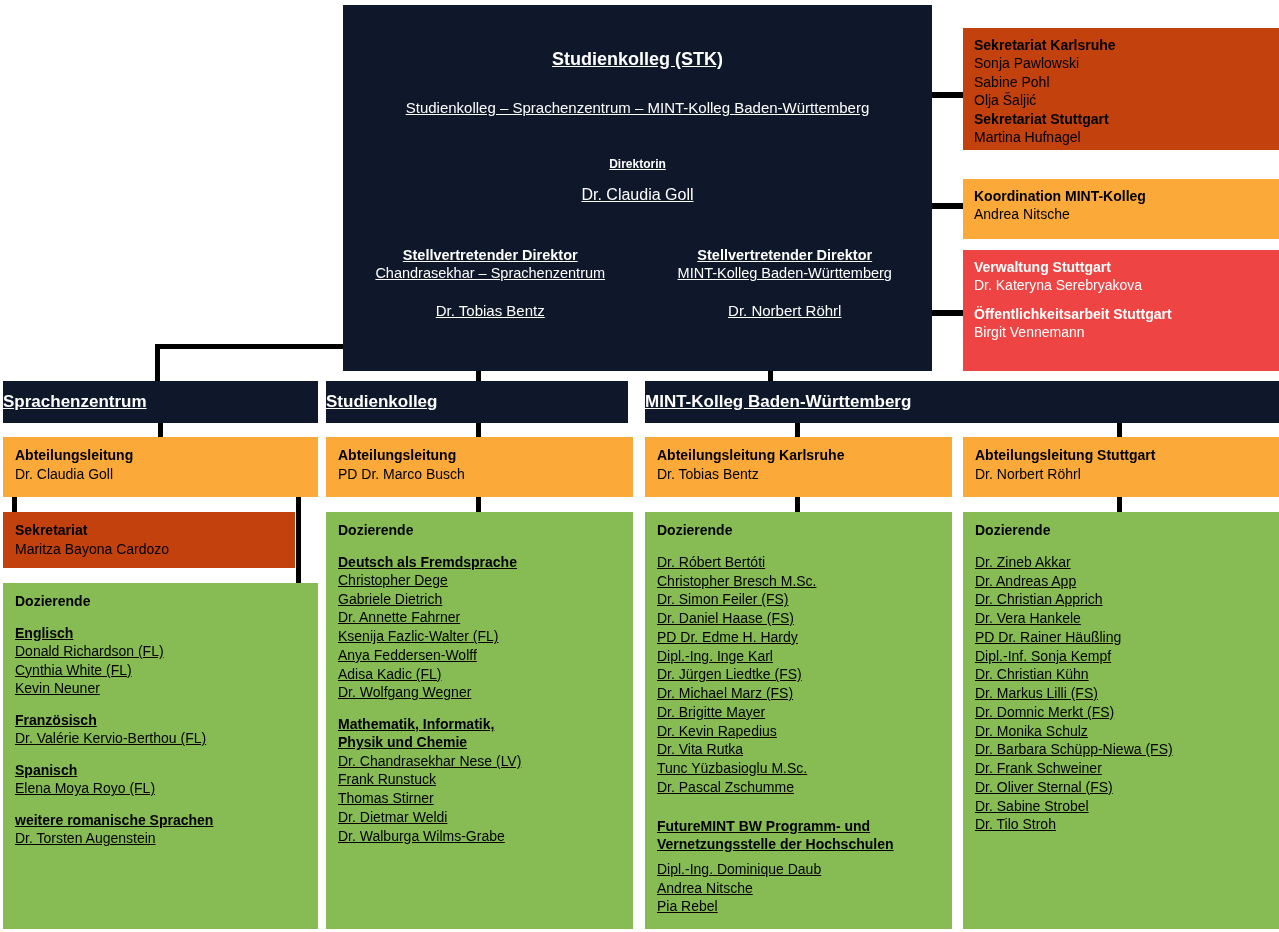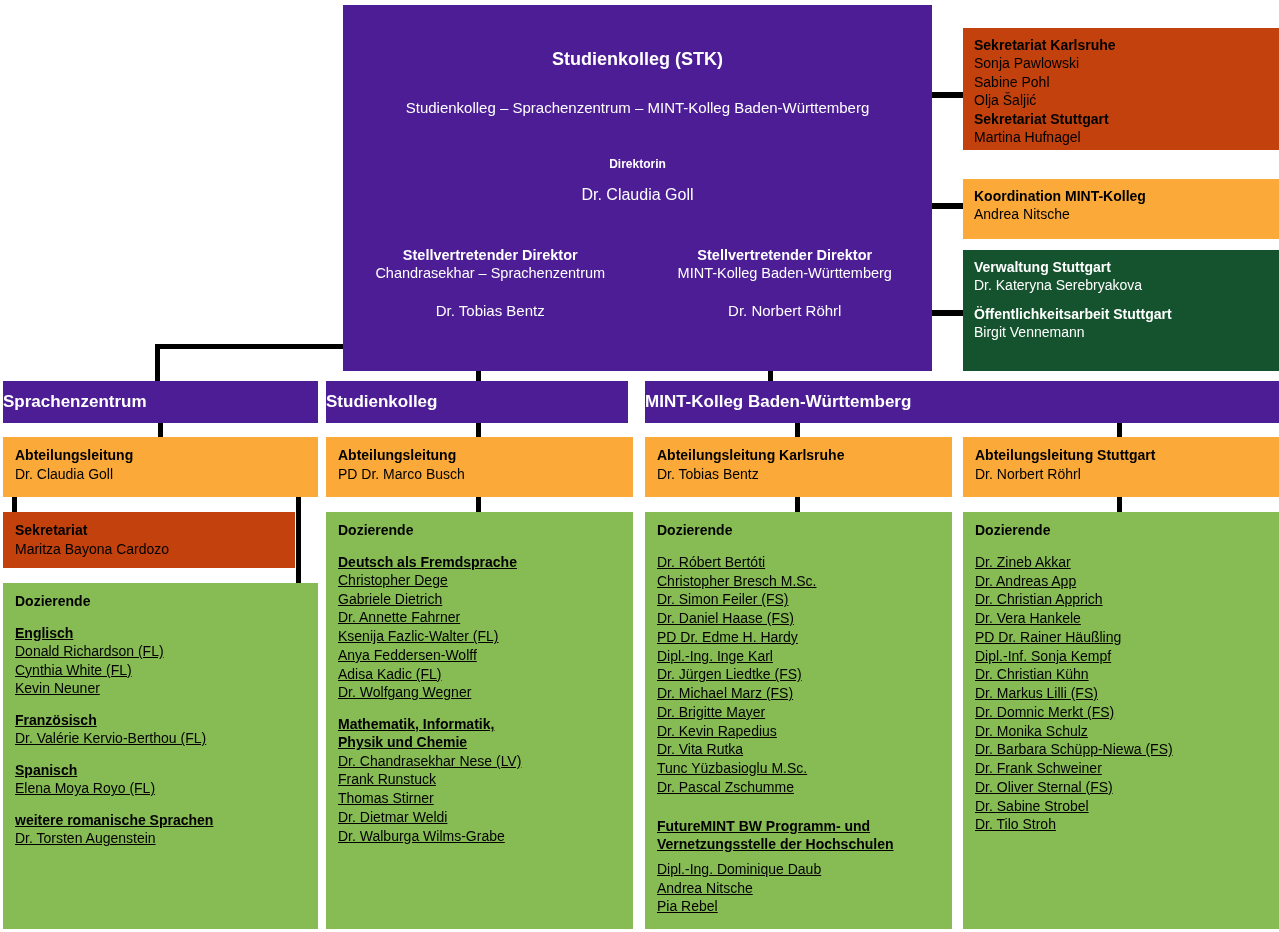--- a/index.html
+++ b/index.html
@@ -10,25 +10,25 @@
   body {
     font-family: "Liberation Sans", sans-serif;
     width: 1279px; height: 932px;
     position: relative;
     overflow: hidden;
   }
   .canvas { position: relative; width: 1279px; height: 932px; }
 
   
   .box { position: absolute; }
-  .green      { background: #4c1d95; color: #ffffff; }
+  .green      { background: #0f172a; color: #ffffff; text-decoration: underline; }
   .lightgreen { background: #87BC54; color: #000000; }
   .orange     { background: #FBA938; color: #000000; }
   .blue       { background: #c2410c; color: #000000; }
-  .navy       { background: #14532d; color: #ffffff; }
+  .navy       { background: #ef4444; color: #ffffff; }
 
   .connector { position: absolute; background: #000000; }
 
   
   #root-box {
     left: 343px; top: 5px; width: 589px; height: 366px;
     text-align: center;
   }
   #root-box .root-title {
     font-size: 18px; font-weight: bold; margin-top: 44px; line-height: 1.2;

